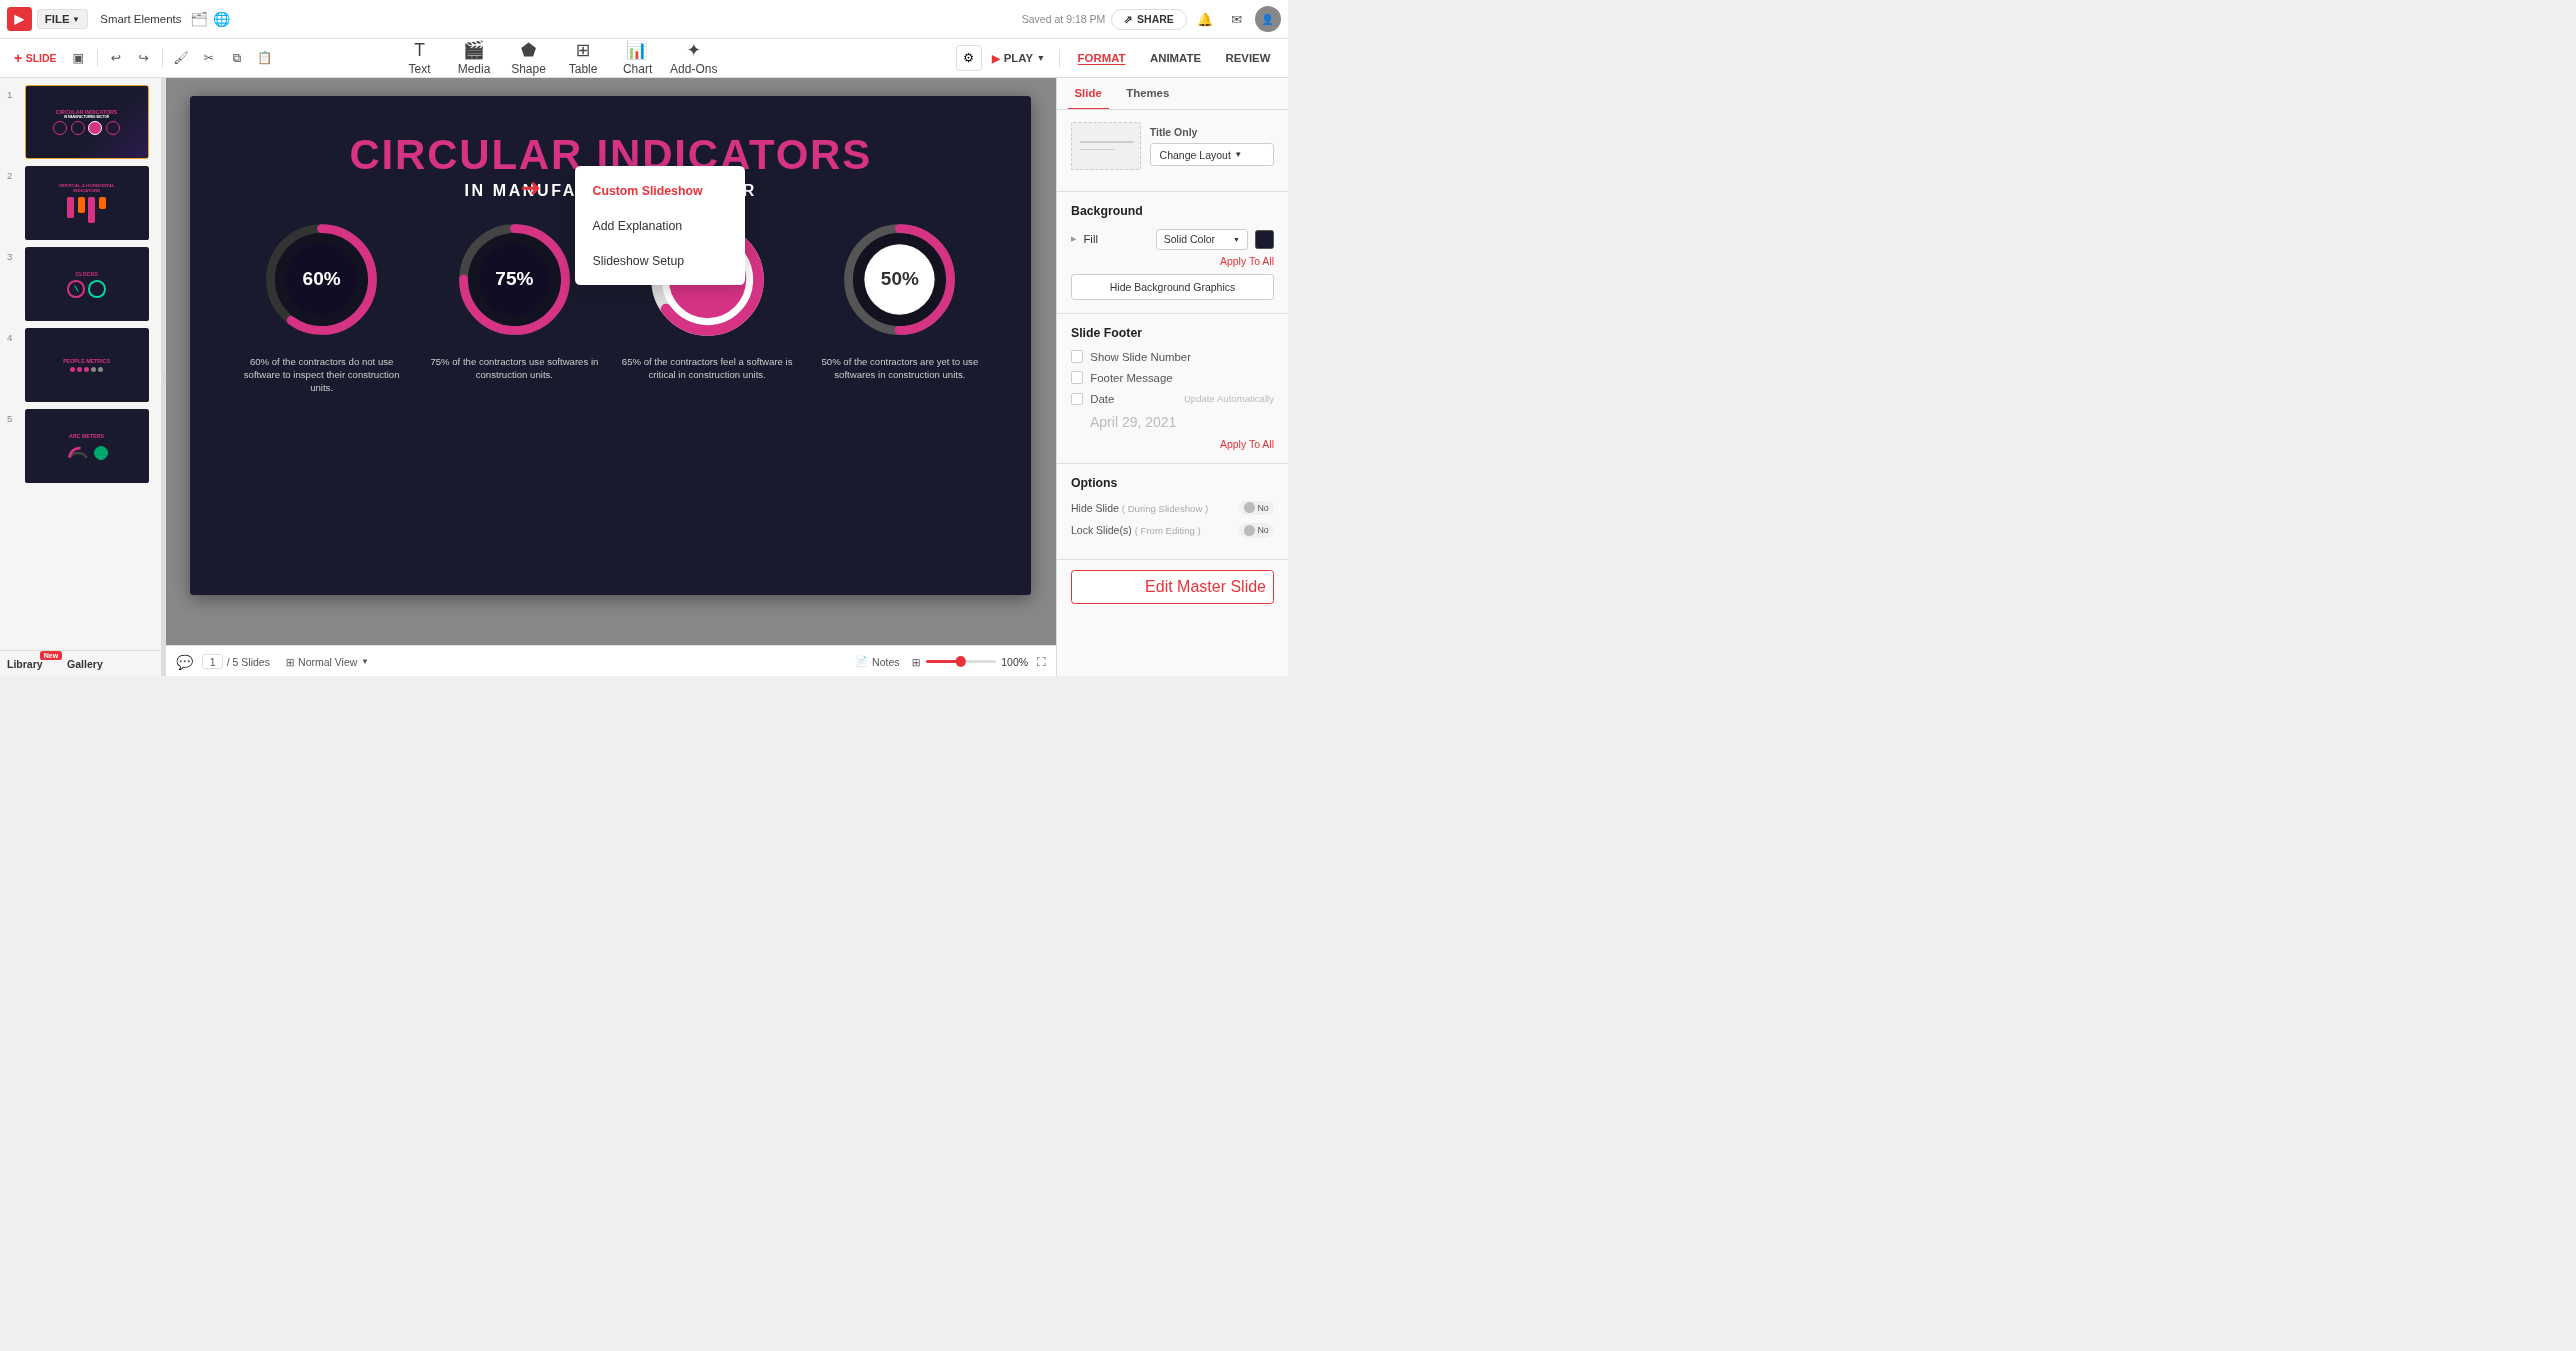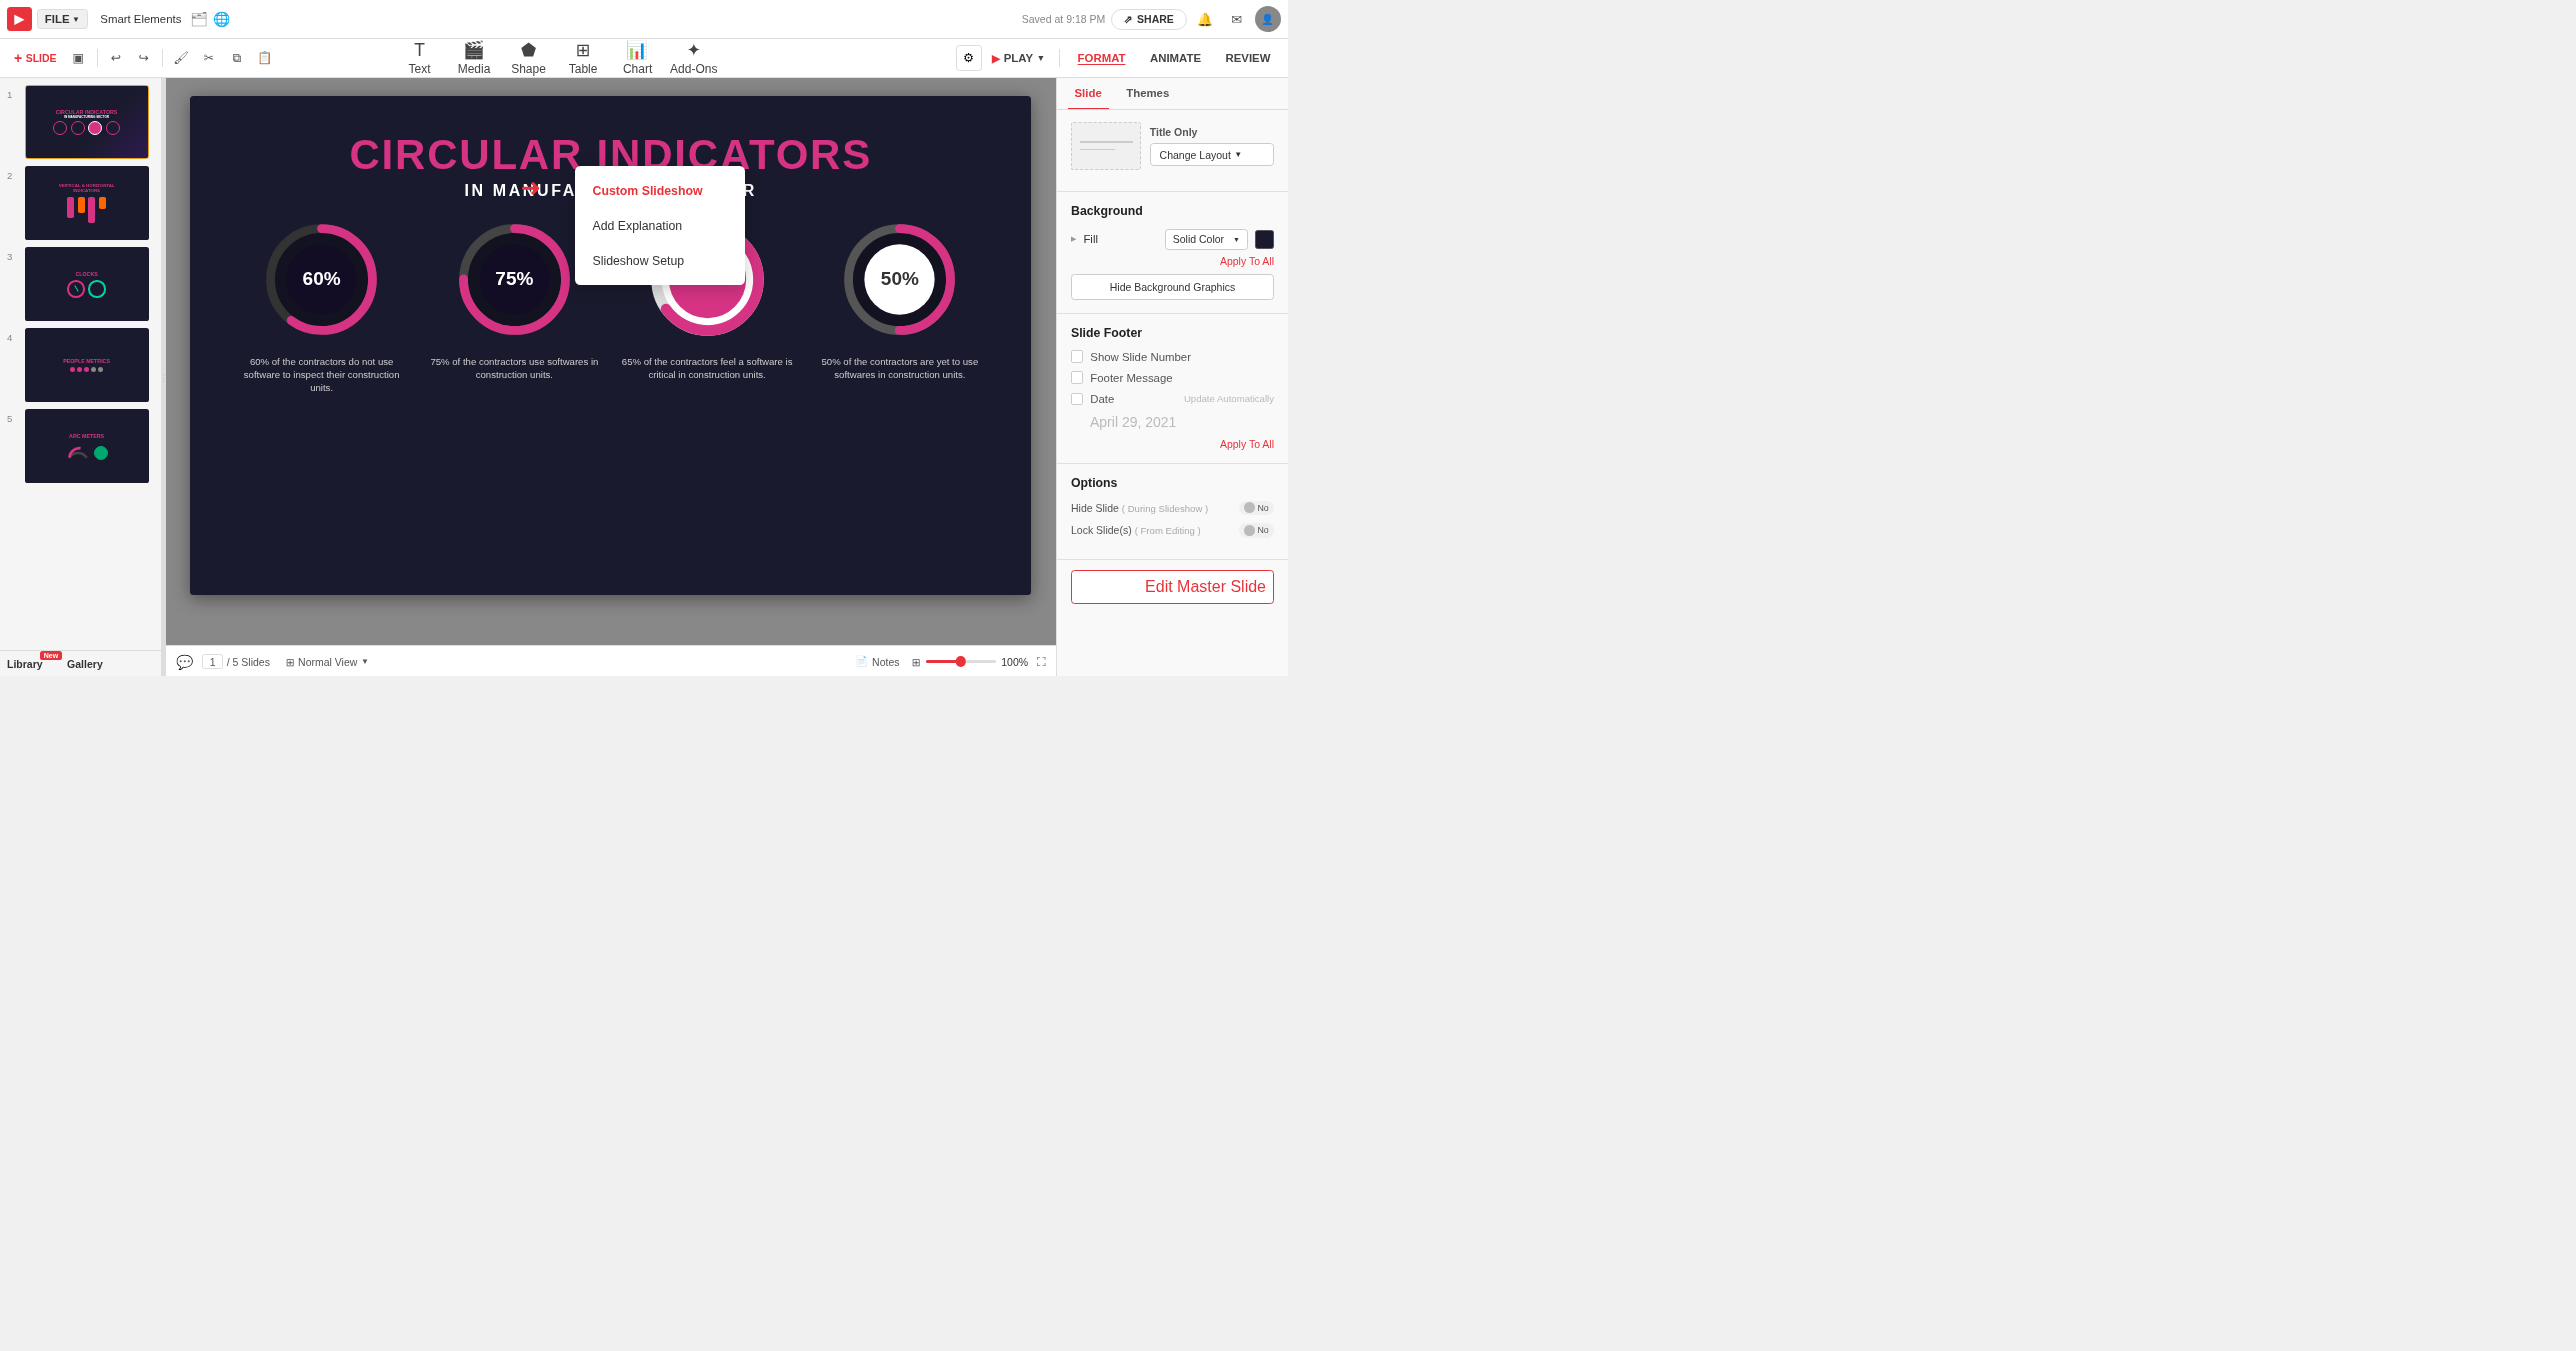--- a/index.html
+++ b/index.html
@@ -80,21 +80,21 @@
     .panel-tab.inactive { color: #555; border-bottom: 1.8px solid transparent; }
     .panel-section { padding: 12.3px 14px; border-bottom: 0.9px solid #e0e0e0; }
     .panel-section-title { font-size: 12.3px; font-weight: 700; color: #222; margin-bottom: 10.5px; }
     .layout-row { display: flex; align-items: center; gap: 8.8px; margin-bottom: 8.8px; }
     .layout-preview { width: 70px; height: 48px; border: 0.9px dashed #ccc; border-radius: 2.6px; background: #f0f0f0; display: flex; align-items: center; justify-content: center; }
     .layout-preview-line { width: 53px; height: 1.8px; background: #ccc; margin: 1.8px 0; }
     .layout-label { font-size: 10.5px; color: #555; font-weight: 600; }
     .change-layout-btn { display: flex; align-items: center; gap: 3.5px; border: 0.9px solid #ccc; border-radius: 3.5px; padding: 4.4px 8.8px; font-size: 10.5px; color: #333; cursor: pointer; background: white; }
     .fill-row { display: flex; align-items: center; gap: 7px; }
     .fill-label { font-size: 11.4px; color: #333; flex: 1; }
-    .fill-dropdown { border: 0.9px solid #ccc; border-radius: 3.5px; padding: 3.5px 7px; font-size: 10.5px; color: #333; background: white; cursor: pointer; display: flex; align-items: center; gap: 9px; }
+    .fill-dropdown { border: 0.9px solid #ccc; border-radius: 3.5px; padding: 3.5px 7px; font-size: 10.5px; color: #333; background: white; cursor: pointer; display: flex; align-items: center; gap: 18px; }
     .color-swatch { width: 19px; height: 19px; background: #1a1a2e; border: 0.9px solid #555; border-radius: 2.6px; }
     .apply-all { font-size: 10.5px; color: #e8333a; text-align: right; cursor: pointer; margin-top: 5.3px; }
     .hide-graphics-btn { width: 100%; border: 0.9px solid #ccc; border-radius: 3.5px; padding: 6.1px; font-size: 10.5px; color: #333; background: white; cursor: pointer; text-align: center; margin-top: 7px; }
     .checkbox-row { display: flex; align-items: center; gap: 7px; margin-bottom: 8.8px; }
     .checkbox { width: 12.3px; height: 12.3px; border: 0.9px solid #ccc; border-radius: 1.8px; background: white; flex-shrink: 0; }
     .checkbox-label { font-size: 11.4px; color: #555; }
     .date-label { font-size: 9.6px; color: #bbb; margin-left: auto; }
     .date-sub { font-size: 14px; color: #bbb; margin-left: 19px; margin-bottom: 8.8px; }
     .toggle-row { display: flex; align-items: center; gap: 21px; margin-bottom: 8.8px; }
     .toggle-label { font-size: 10.5px; color: #555; flex: 1; }

